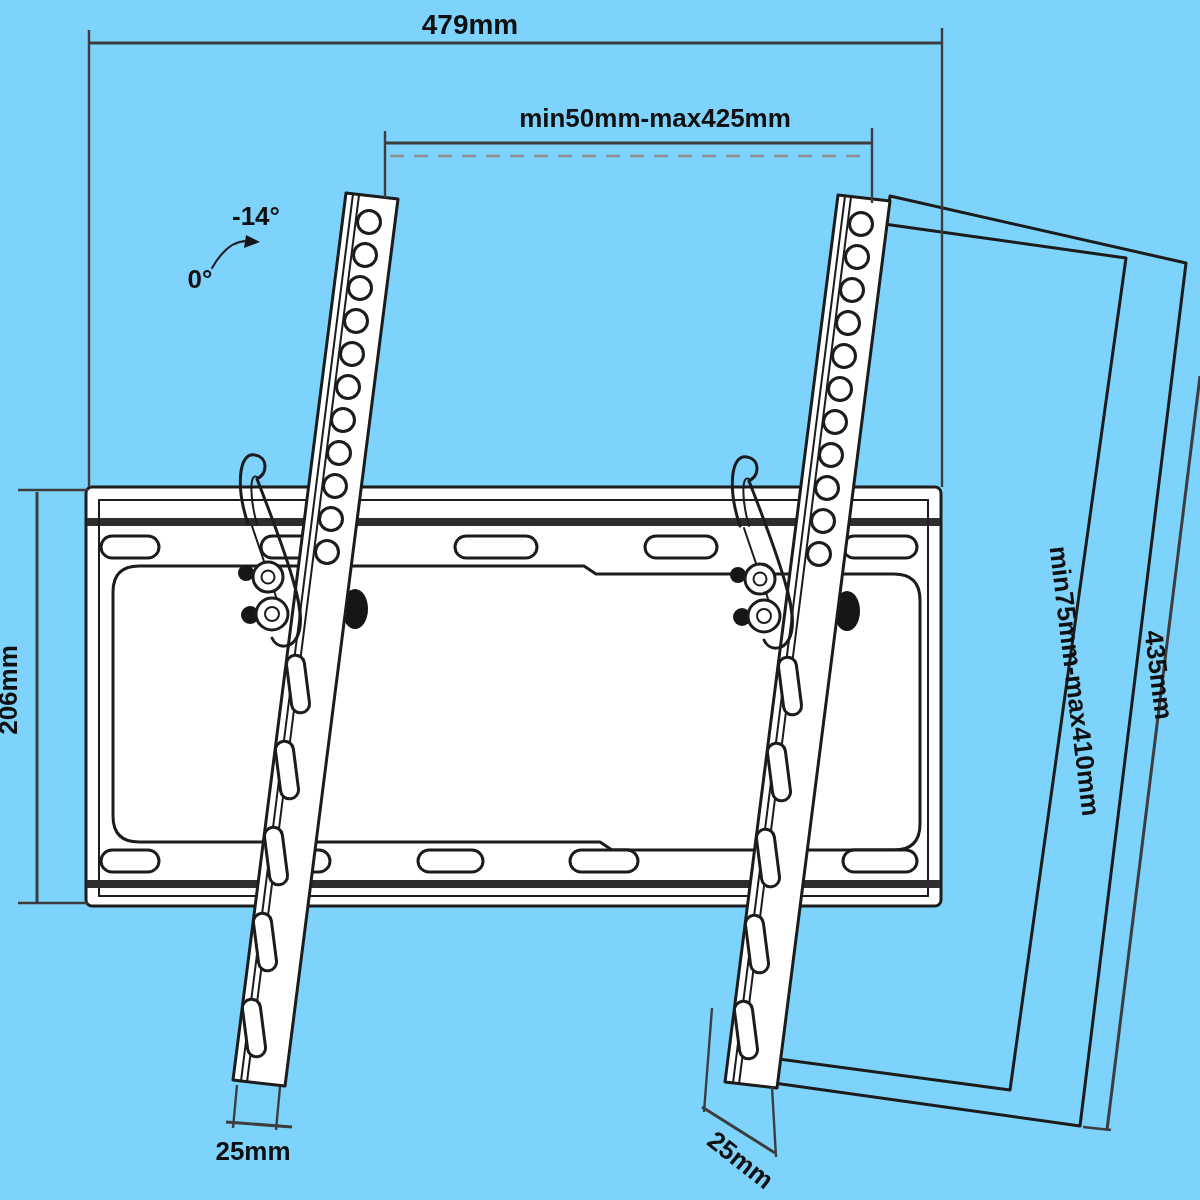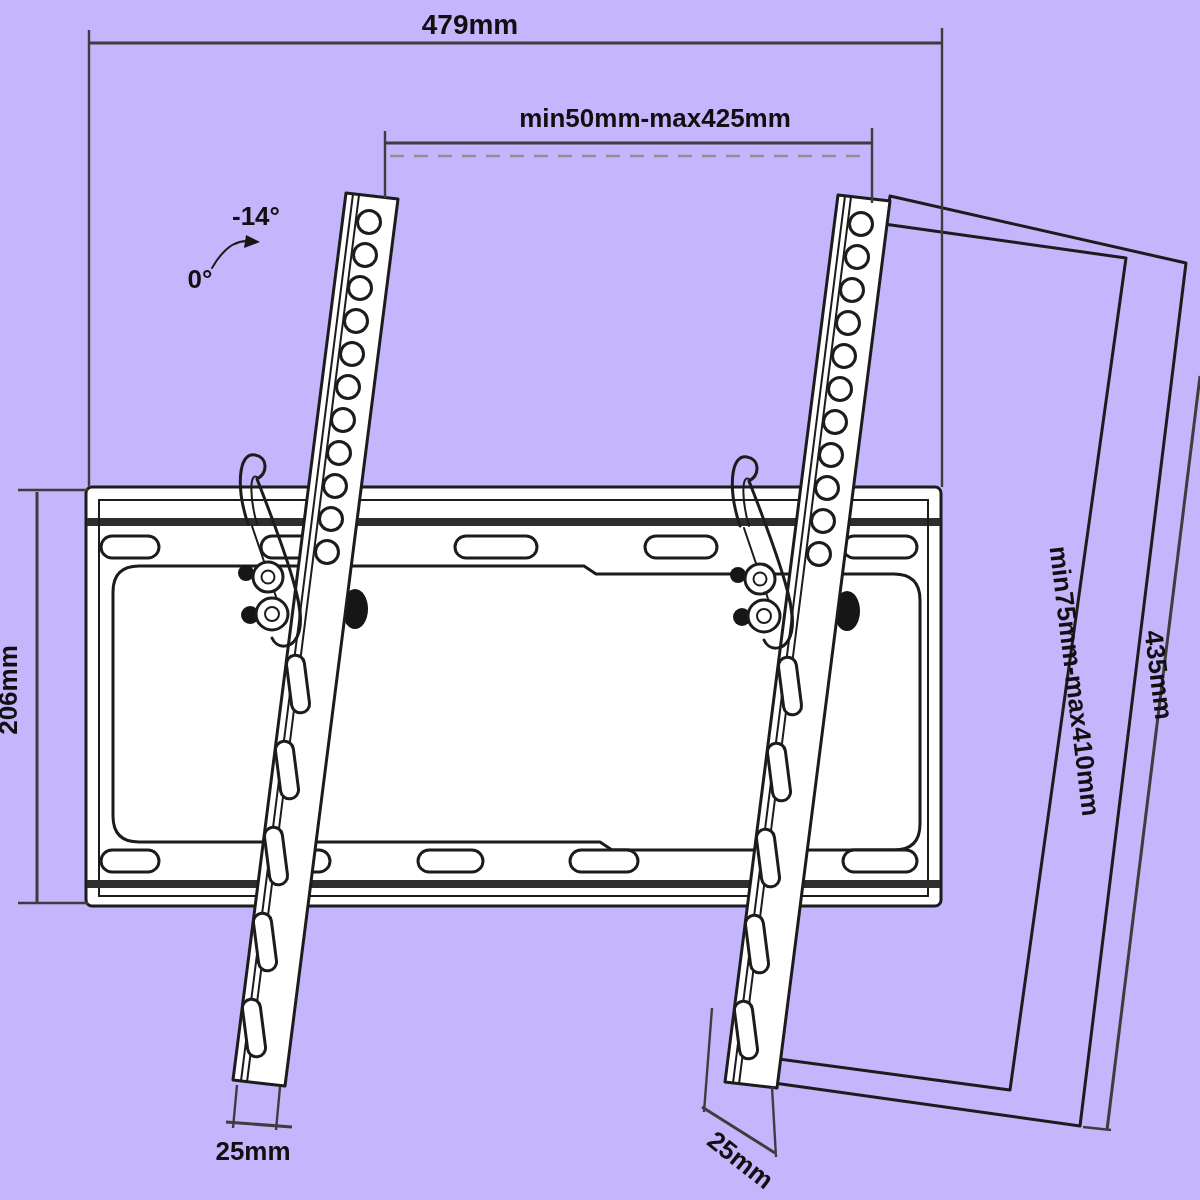--- a/index.html
+++ b/index.html
@@ -1,16 +1,16 @@
 <!DOCTYPE html>
 <html><head>
 <meta charset="utf-8">
 <style>
   html,body{margin:0;padding:0;background:#ffffff;}
-  #stage{position:relative;width:1200px;height:1200px;background:#c4b5fd;overflow:hidden;}
+  #stage{position:relative;width:1200px;height:1200px;background:#7dd3fc;overflow:hidden;}
   svg{position:absolute;left:0;top:0;}
   .ln{stroke:#1c1c1c;stroke-width:3;fill:none;stroke-linecap:round;stroke-linejoin:round;}
   .ln2{stroke:#1c1c1c;stroke-width:2;fill:none;stroke-linecap:round;}
   .wht{fill:#ffffff;}
   .dim{stroke:#3d3d3d;stroke-width:3;fill:none;stroke-linecap:butt;}
   .dimthin{stroke:#3d3d3d;stroke-width:2.4;fill:none;stroke-linecap:butt;}
   .dash{stroke:#8f8f8f;stroke-width:2.4;fill:none;stroke-dasharray:14 10;}
   .band{fill:#2e2e2e;stroke:none;}
   .dark{fill:#161616;stroke:none;}
   text{font-family:"Liberation Sans",sans-serif;font-weight:bold;fill:#101010;}

